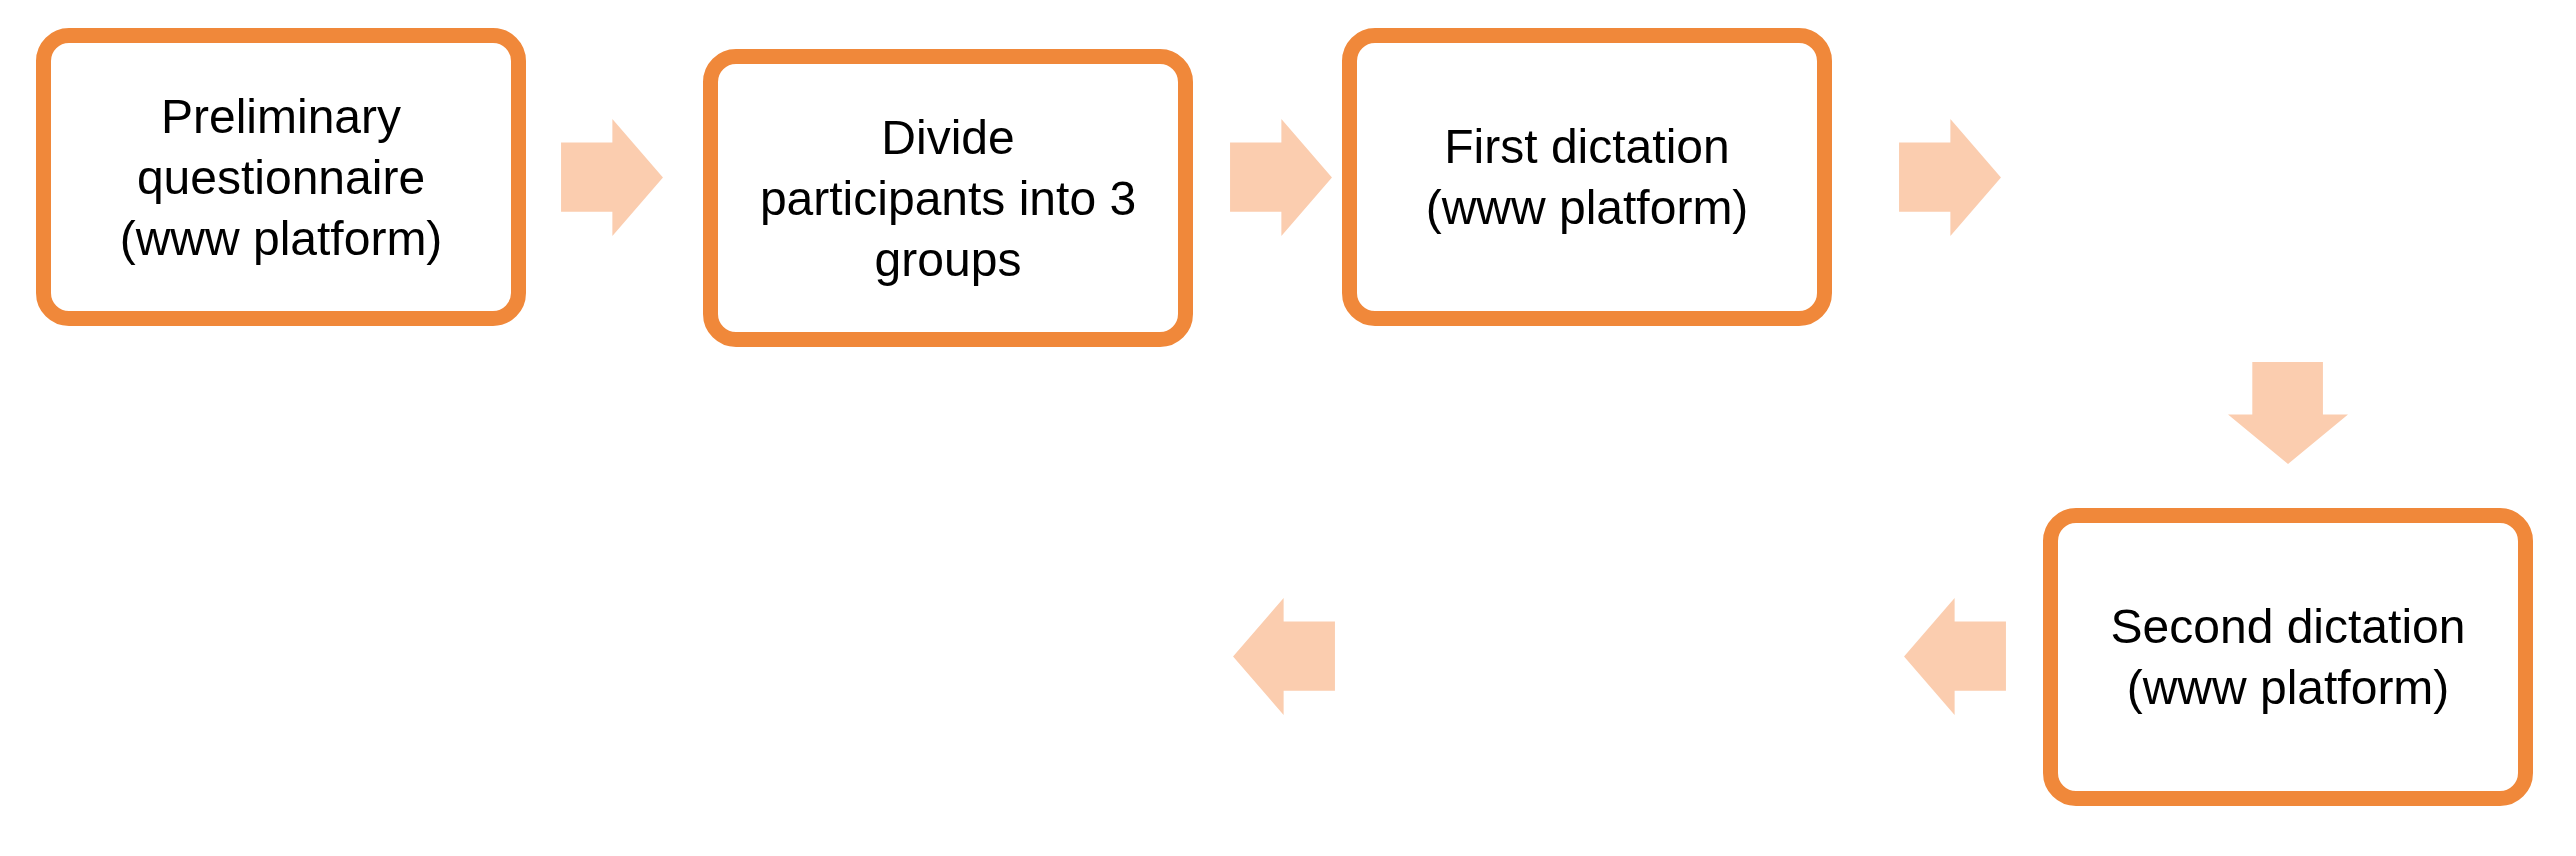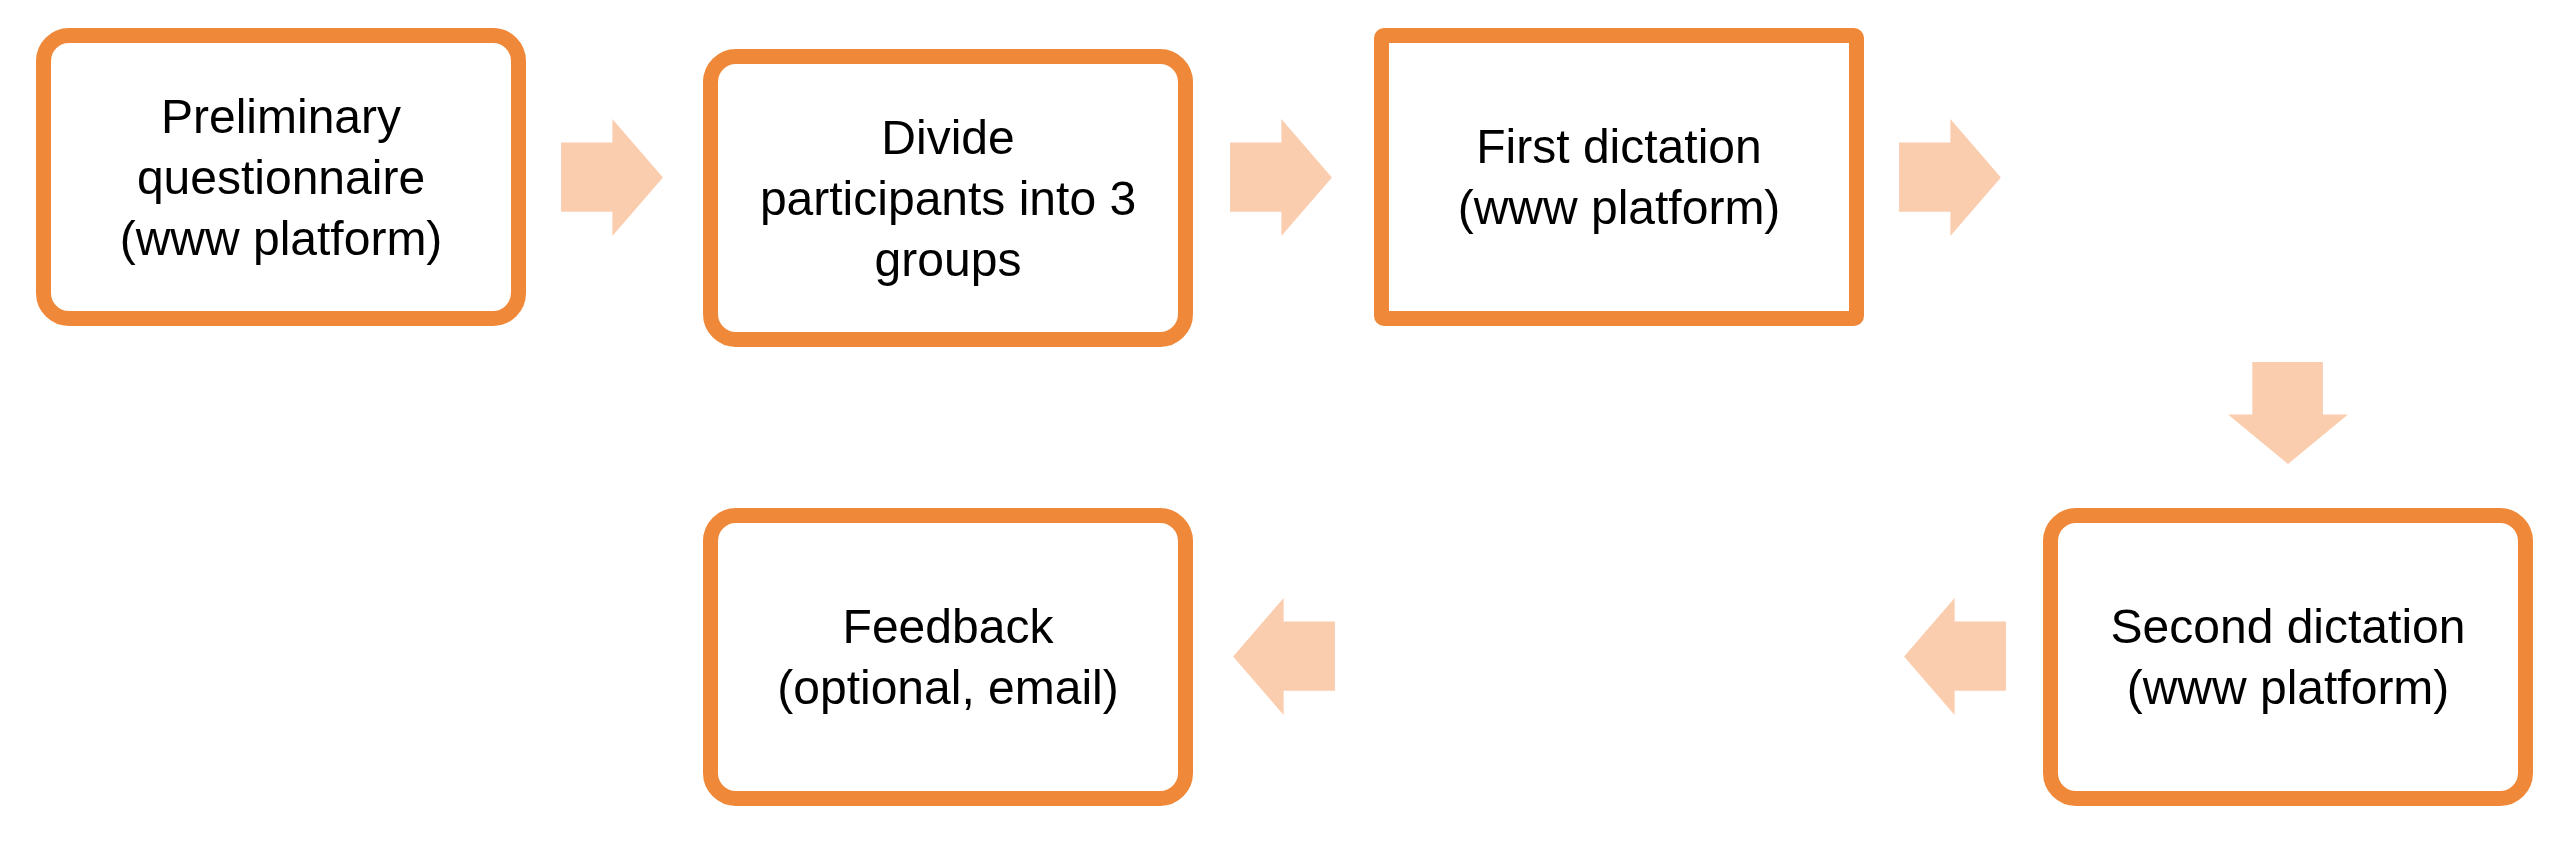--- a/index.html
+++ b/index.html
@@ -47,36 +47,32 @@
 questionnaire
 (www platform)</div>
   </div>
 
   <div class="box" style="left:703px;top:28px;margin-top:21px;">
     <div class="box-label">Divide
 participants into 3
 groups</div>
   </div>
 
-  <div class="box" style="left:1374px;top:28px;border-radius:10px;">
+  <div class="box" style="left:1342px;top:28px;">
     <div class="box-label">First dictation
 (www platform)</div>
   </div>
 
 
   <div class="box" style="left:2043px;top:508px;">
     <div class="box-label">Second dictation
 (www platform)</div>
   </div>
 
 
-  <div class="box" style="left:703px;top:508px;">
-    <div class="box-label">Feedback
-(optional, email)</div>
-  </div>
 
   <svg class="arrow" style="left:561px;top:119px;" width="102" height="117" viewBox="0 0 135 155">
     <polygon points="0,31 68,31 68,0 135,77.5 68,155 68,123 0,123"></polygon>
   </svg>
 
   <svg class="arrow" style="left:1230px;top:119px;" width="102" height="117" viewBox="0 0 135 155">
     <polygon points="0,31 68,31 68,0 135,77.5 68,155 68,123 0,123"></polygon>
   </svg>
 
   <svg class="arrow" style="left:1899px;top:119px;" width="102" height="117" viewBox="0 0 135 155">

